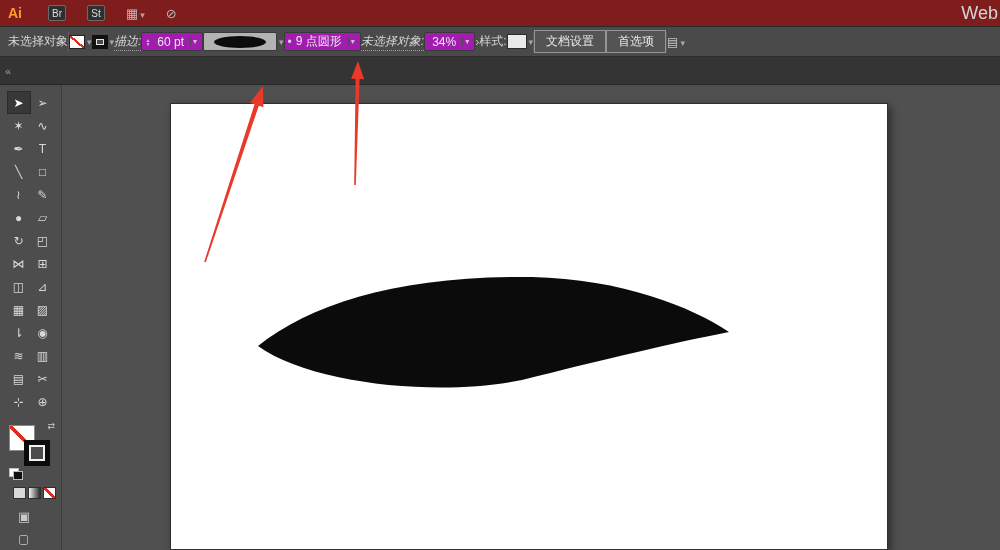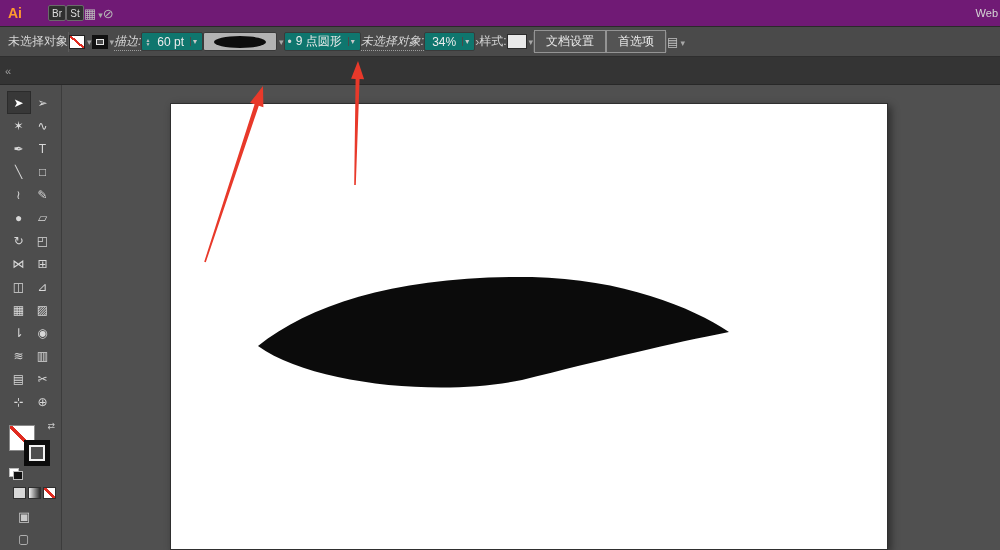--- a/index.html
+++ b/index.html
@@ -2,41 +2,41 @@
 <html><head>
 <meta charset="utf-8">
 <style>
   * { margin:0; padding:0; box-sizing:border-box; }
   html,body { width:1000px; height:550px; overflow:hidden; background:#4d4d4d;
               font-family:"Liberation Sans","DejaVu Sans",sans-serif; }
   .stage { position:absolute; inset:0; width:1000px; height:550px; }
 
   
   .menubar { position:absolute; left:0; top:0; width:1000px; height:27px;
-             background:#701a75; border-bottom:1px solid #2a2a2a;
+             background:#7f1d1d; border-bottom:1px solid #2a2a2a;
              display:flex; align-items:center; color:#cfcfcf; font-size:12px; }
   .logo { width:30px; text-align:center; color:#ff9a2e; font-weight:bold; font-size:14px; }
   .menus { display:flex; }
   .menu-item { padding:0 9px; line-height:26px; cursor:default; }
-  .mb-right { display:flex; align-items:center; gap:0; margin-left:18px; }
+  .mb-right { display:flex; align-items:center; gap:21px; margin-left:18px; }
   .badge { display:inline-block; min-width:18px; height:16px; line-height:15px; text-align:center;
            font-size:10px; color:#ddd; background:#2f2f2f; border:1px solid #6a6a6a; border-radius:2px; padding:0 2px;}
   .mb-icon { color:#b9b9b9; font-size:13px; }
   .chev { color:#a8a8a8; font-size:9px; margin-left:2px; }
-  .web-label { margin-left:auto; padding-right:2px; color:#d5d5d5; font-size:11px; }
+  .web-label { margin-left:auto; padding-right:2px; color:#d5d5d5; font-size:18px; }
 
   
   .controlbar { position:absolute; left:0; top:27px; width:1000px; height:30px;
                 background:#4a4a4a; border-bottom:1px solid #2e2e2e;
                 display:flex; align-items:center; color:#d6d6d6; font-size:12px; padding:0 8px; }
   .cb-sep { width:1px; height:20px; background:#3a3a3a; border-right:1px solid #5c5c5c; }
   .cb-swatch { display:inline-block; width:16px; height:14px; border:1px solid #222; background:#fff; vertical-align:middle; }
   .none-diag { background:linear-gradient(to top right,#fff 44%,#e02b20 44%,#e02b20 56%,#fff 56%); }
   .stroke-sq { background:#4a4a4a; border:4px solid #111; box-shadow:inset 0 0 0 1px #e8e8e8; }
-  .well { display:inline-flex; align-items:center; background:#0f766e; border:1px solid #3a3a3a;
+  .well { display:inline-flex; align-items:center; background:#a21caf; border:1px solid #3a3a3a;
           height:19px; padding:0 3px; border-radius:2px; }
   .spin { display:inline-flex; flex-direction:column; line-height:4px; font-size:5px; color:#c4c4c4; margin-right:3px; }
   .well .val { padding:0 4px; color:#ececec; }
   .dd-chev { font-size:8px; color:#c9c9c9; padding:0 2px; border-left:1px solid #4a4a4a; margin-left:2px; }
   .profile-well { width:74px; height:19px; background:#b3b3b3; border:1px solid #3a3a3a; border-radius:2px;
                   display:inline-flex; align-items:center; justify-content:center; }
   .profile-ellipse { width:52px; height:12px; background:#0d0d0d; border-radius:50%; }
   .link { border-bottom:1px dotted #9d9d9d; cursor:default;font-style:italic; }
   .panel-arrow { color:#bdbdbd; font-size:12px; }
   .style-well { width:20px; height:15px; background:#e9e9e9; border:1px solid #2c2c2c; display:inline-block; vertical-align:middle;}

